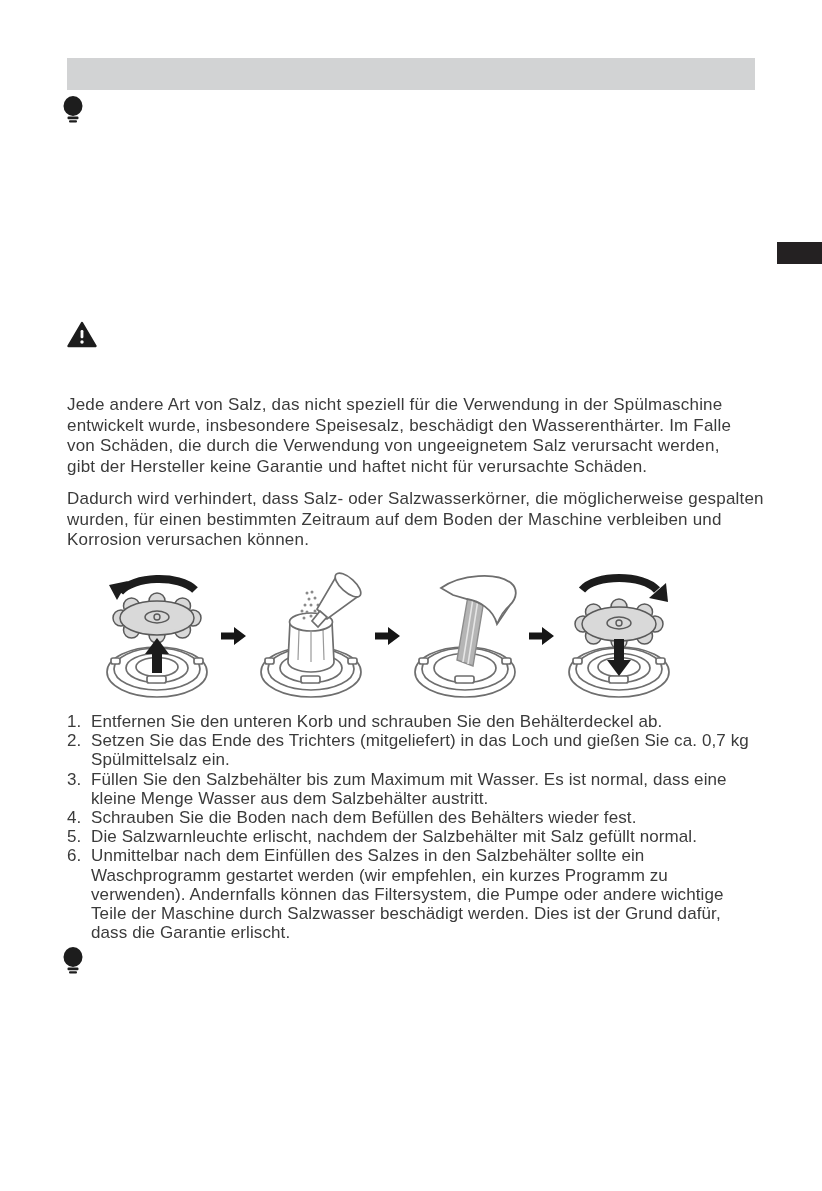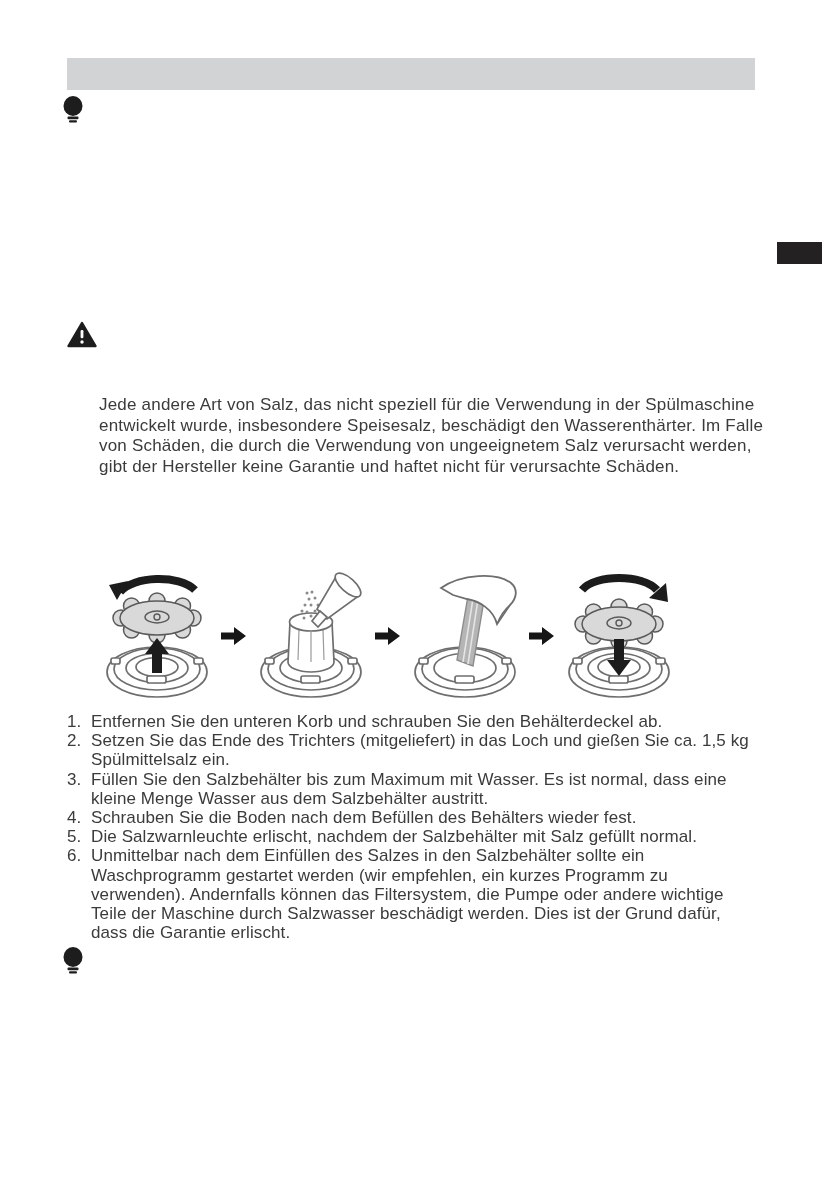--- a/index.html
+++ b/index.html
@@ -17,21 +17,21 @@
   .side-tab {
     position:absolute; left:777px; top:242px; width:45px; height:22px;
     background:#242122;
   }
   .warning-wrap { position:absolute; left:67px; top:321px; width:30px; height:27px; }
   .para {
     position:absolute; left:67px; width:715px;
     font-size:17px; line-height:20.6px; letter-spacing:0.2px;
     white-space:pre-line; color:#3b3b3b;
   }
-  .para-1 { top:395px;margin-left:32px; }
+  .para-1 { top:395px; }
   .para-2 { top:489px; }
   .figure-row {
     position:absolute; left:103px; top:572px; width:570px; height:132px;
     display:flex; align-items:center; justify-content:space-between;
   }
   .fig { flex:0 0 auto; }
   .flow-arrow { flex:0 0 auto; }
   .instruction-list {
     position:absolute; left:67px; top:712px; width:716px;
     font-size:17px; line-height:19.2px; letter-spacing:0.1px;
@@ -62,20 +62,23 @@
       <path d="M15 2 L28.5 25 L1.5 25 Z" fill="#1d1d1d" stroke="#1d1d1d" stroke-width="2.4" stroke-linejoin="round"></path>
       <rect x="13.6" y="9" width="2.8" height="8.3" rx="1.2" fill="#ffffff"></rect>
       <circle cx="15" cy="21" r="1.7" fill="#ffffff"></circle>
     </svg>
   </div>
 
   <div class="para para-1">Jede andere Art von Salz, das nicht speziell für die Verwendung in der Spülmaschine
 entwickelt wurde, insbesondere Speisesalz, beschädigt den Wasserenthärter. Im Falle
 von Schäden, die durch die Verwendung von ungeeignetem Salz verursacht werden,
 gibt der Hersteller keine Garantie und haftet nicht für verursachte Schäden.</div>
+  <div class="para para-2">Dadurch wird verhindert, dass Salz- oder Salzwasserkörner, die möglicherweise gespalten
+wurden, für einen bestimmten Zeitraum auf dem Boden der Maschine verbleiben und
+Korrosion verursachen können.</div>
 
   <div class="figure-row">
 
     <div class="fig">
       <svg width="108" height="128" viewBox="0 0 108 128">
         <g fill="#ffffff" stroke="#6e6e6e" stroke-width="1.7">
           <ellipse cx="54" cy="100" rx="50" ry="25"></ellipse>
           <ellipse cx="54" cy="97" rx="43" ry="21"></ellipse>
           <ellipse cx="54" cy="96" rx="31" ry="14.5"></ellipse>
           <ellipse cx="54" cy="95" rx="21" ry="9.5"></ellipse>
@@ -208,21 +211,21 @@
 
   </div>
 
   <div class="instruction-list">
     <div class="list-item">
       <span class="item-number">1.</span>
       <span class="item-text">Entfernen Sie den unteren Korb und schrauben Sie den Behälterdeckel ab.</span>
     </div>
     <div class="list-item">
       <span class="item-number">2.</span>
-      <span class="item-text">Setzen Sie das Ende des Trichters (mitgeliefert) in das Loch und gießen Sie ca. 1,5 kg
+      <span class="item-text">Setzen Sie das Ende des Trichters (mitgeliefert) in das Loch und gießen Sie ca. 0,7 kg
 Spülmittelsalz ein.</span>
     </div>
     <div class="list-item">
       <span class="item-number">3.</span>
       <span class="item-text">Füllen Sie den Salzbehälter bis zum Maximum mit Wasser. Es ist normal, dass eine
 kleine Menge Wasser aus dem Salzbehälter austritt.</span>
     </div>
     <div class="list-item">
       <span class="item-number">4.</span>
       <span class="item-text">Schrauben Sie die Boden nach dem Befüllen des Behälters wieder fest.</span>

